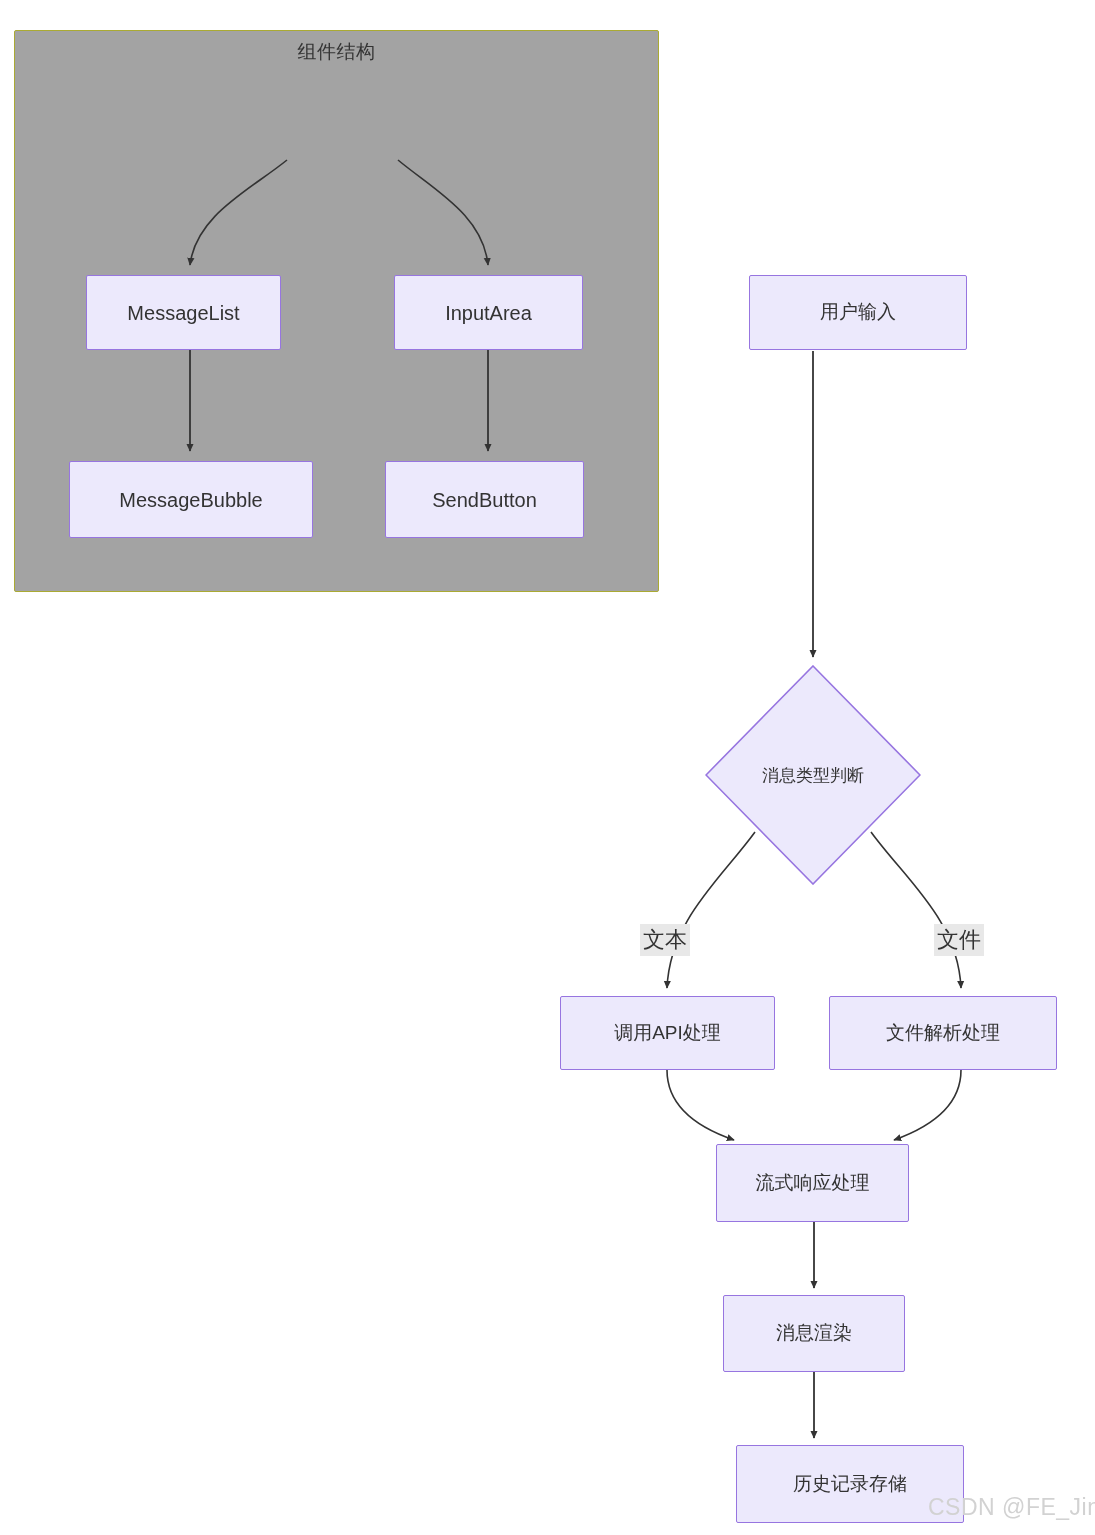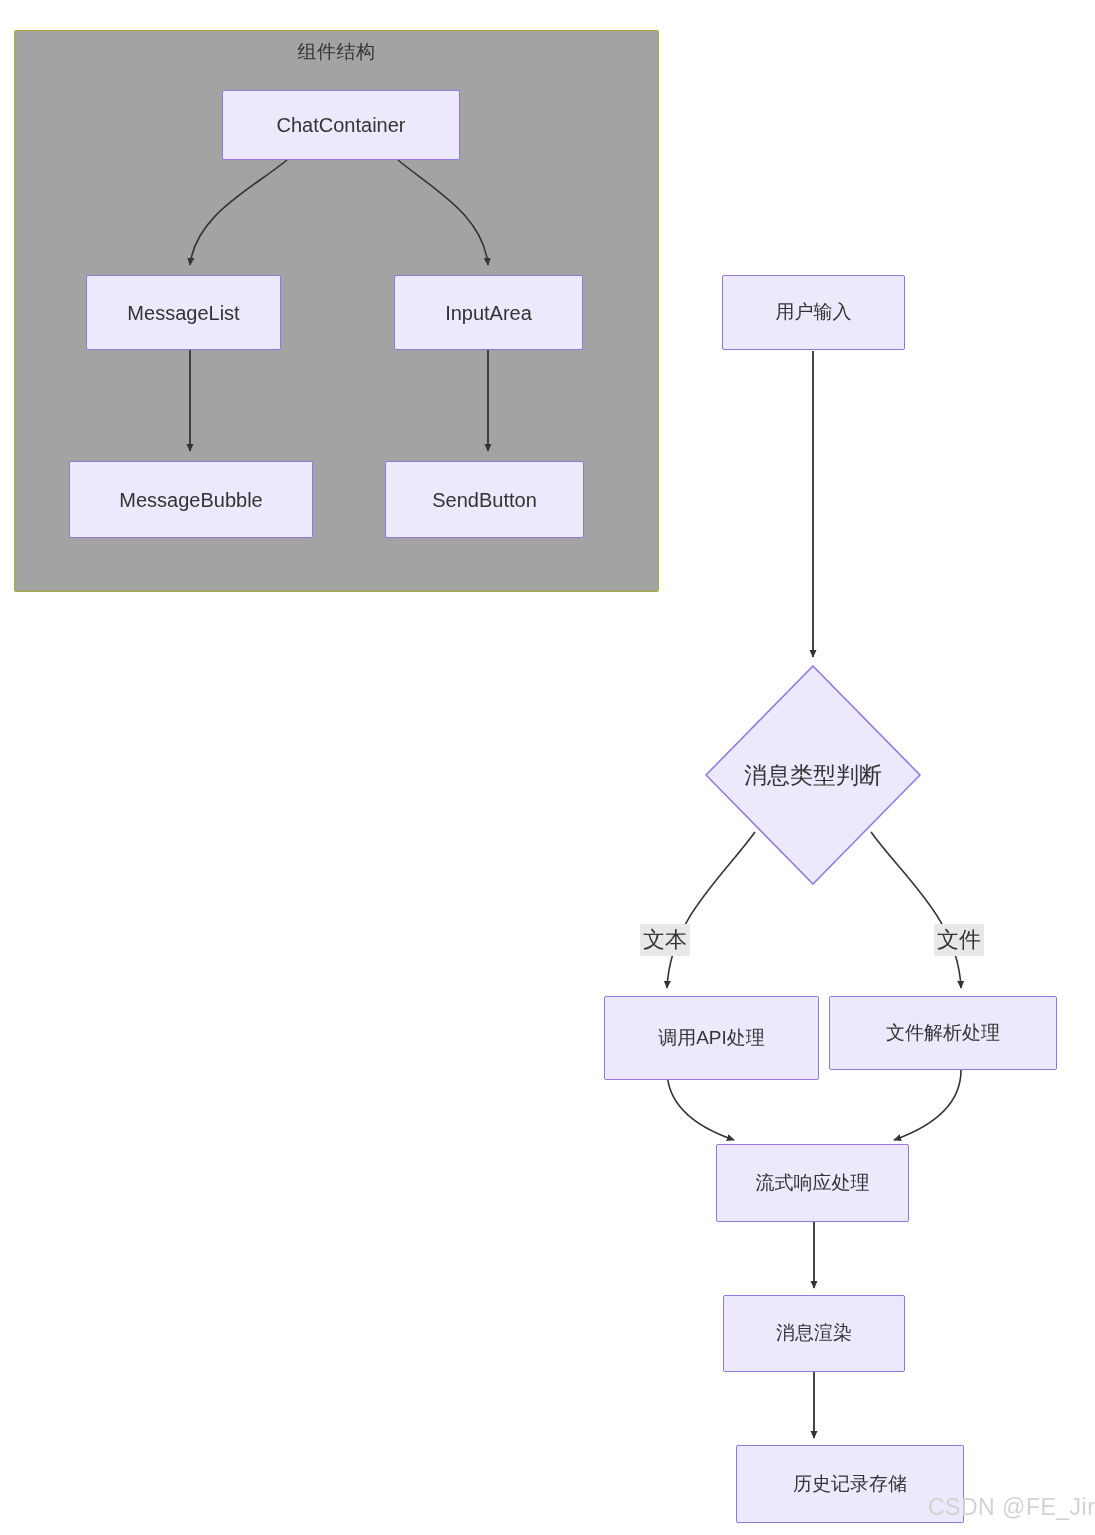--- a/index.html
+++ b/index.html
@@ -74,21 +74,21 @@
   .diamond-label {
     position: absolute;
     left: 0;
     top: 0;
     width: 100%;
     height: 100%;
     display: flex;
     align-items: center;
     justify-content: center;
     color: #333333;
-    font-size: 23px;
+    font-size: 17px;
     white-space: nowrap;
   }
   .edge-label {
     position: absolute;
     background: #e8e8e8;
     color: #333333;
     font-size: 22px;
     padding: 1px 3px;
     white-space: nowrap;
     z-index: 3;
@@ -134,40 +134,39 @@
 
     <path d="M 667,1070 C 667,1110 705,1130 734,1140" fill="none" stroke="#333333" stroke-width="1.6" marker-end="url(#arrow)"></path>
 
     <path d="M 961,1070 C 961,1110 922,1130 894,1140" fill="none" stroke="#333333" stroke-width="1.6" marker-end="url(#arrow)"></path>
 
     <path d="M 814,1222 L 814,1288" fill="none" stroke="#333333" stroke-width="1.8" marker-end="url(#arrow)"></path>
 
     <path d="M 814,1372 L 814,1438" fill="none" stroke="#333333" stroke-width="1.8" marker-end="url(#arrow)"></path>
   </svg>
 
-  <div class="node latin" style="left:222px; top:90px; width:238px; height:70px;">ChatContainer</div>
 
   <div class="node latin" style="left:86px; top:275px; width:195px; height:75px;text-align:center;">MessageList</div>
 
   <div class="node latin" style="left:394px; top:275px; width:189px; height:75px;">InputArea</div>
 
   <div class="node latin" style="left:385px; top:461px; width:199px; height:77px;">SendButton</div>
 
   <div class="node latin" style="left:69px; top:461px; width:244px; height:77px;">MessageBubble</div>
 
-  <div class="node" style="left:722px; top:275px; width:183px; height:75px;">用户输入</div>
+  <div class="node" style="left:749px; top:275px; width:218px; height:75px;">用户输入</div>
 
   <div class="diamond-wrap" style="left:705px; top:665px; width:216px; height:220px;">
     <svg class="diamond-shape" viewBox="0 0 216 220" preserveAspectRatio="none" xmlns="http://www.w3.org/2000/svg">
       <polygon points="108,1 215,110 108,219 1,110" fill="#ece9fc" stroke="#9775e0" stroke-width="1.6"></polygon>
     </svg>
     <div class="diamond-label">消息类型判断</div>
   </div>
 
-  <div class="node" style="left:560px; top:996px; width:215px; height:84px;margin-left:44px;">调用API处理</div>
+  <div class="node" style="left:560px; top:996px; width:215px; height:74px;">调用API处理</div>
 
   <div class="node" style="left:829px; top:996px; width:228px; height:74px;">文件解析处理</div>
 
   <div class="node" style="left:716px; top:1144px; width:193px; height:78px;">流式响应处理</div>
 
   <div class="node" style="left:723px; top:1295px; width:182px; height:77px;">消息渲染</div>
 
   <div class="node" style="left:736px; top:1445px; width:228px; height:78px;">历史记录存储</div>
 
   <div class="edge-label" style="left:640px; top:924px;">文本</div>

